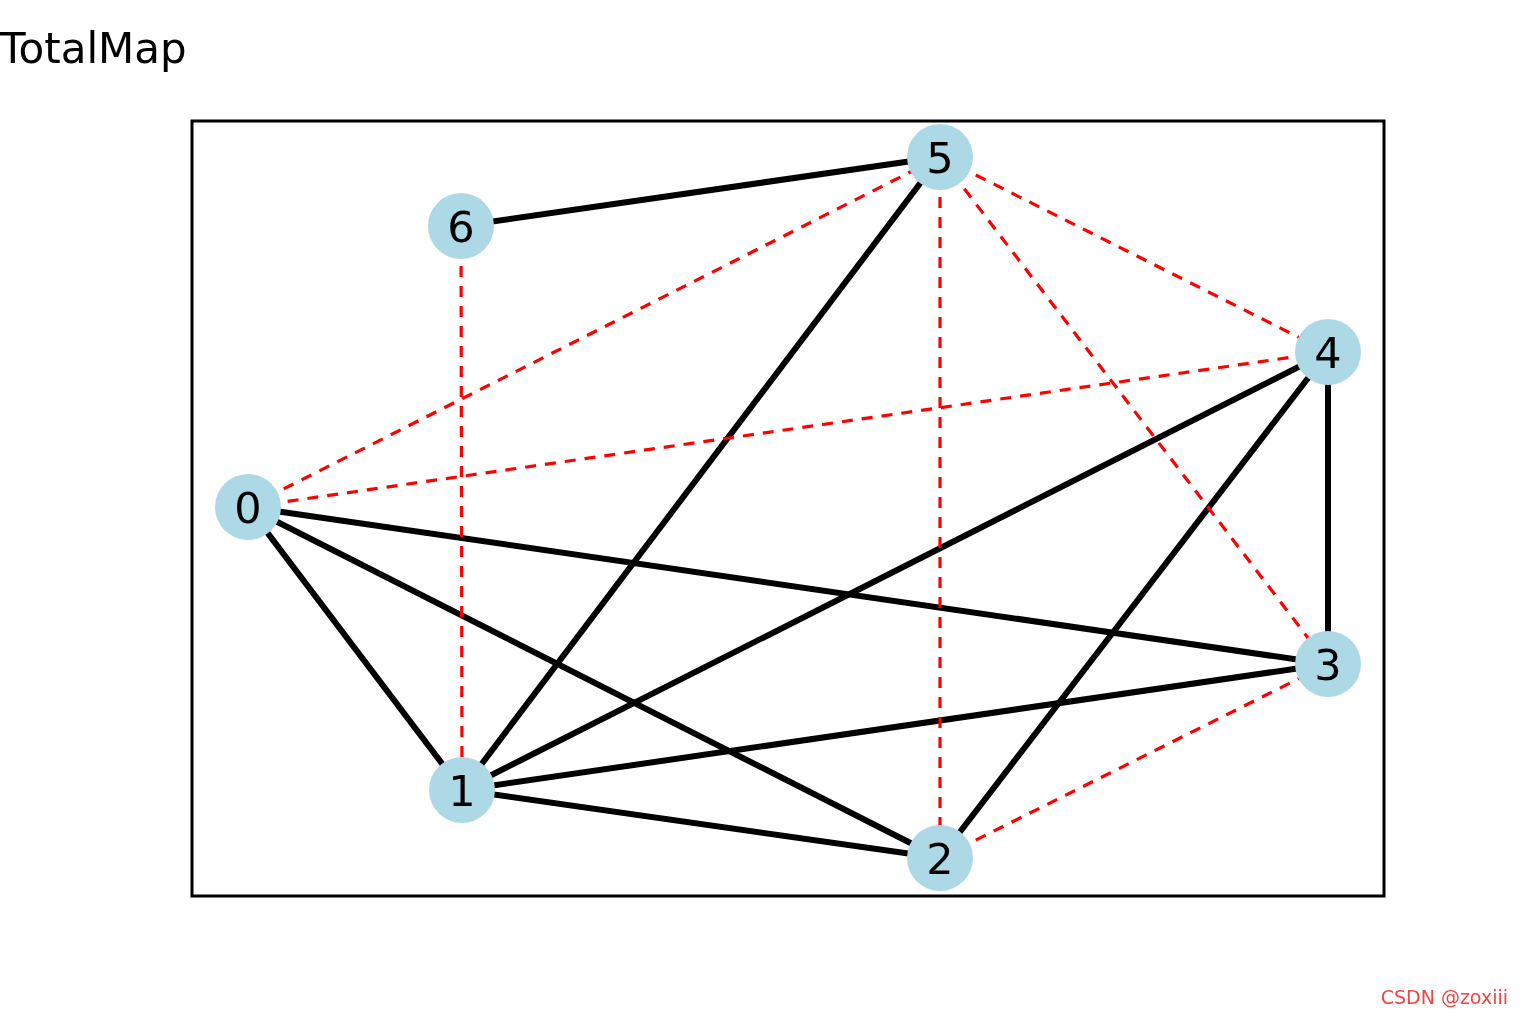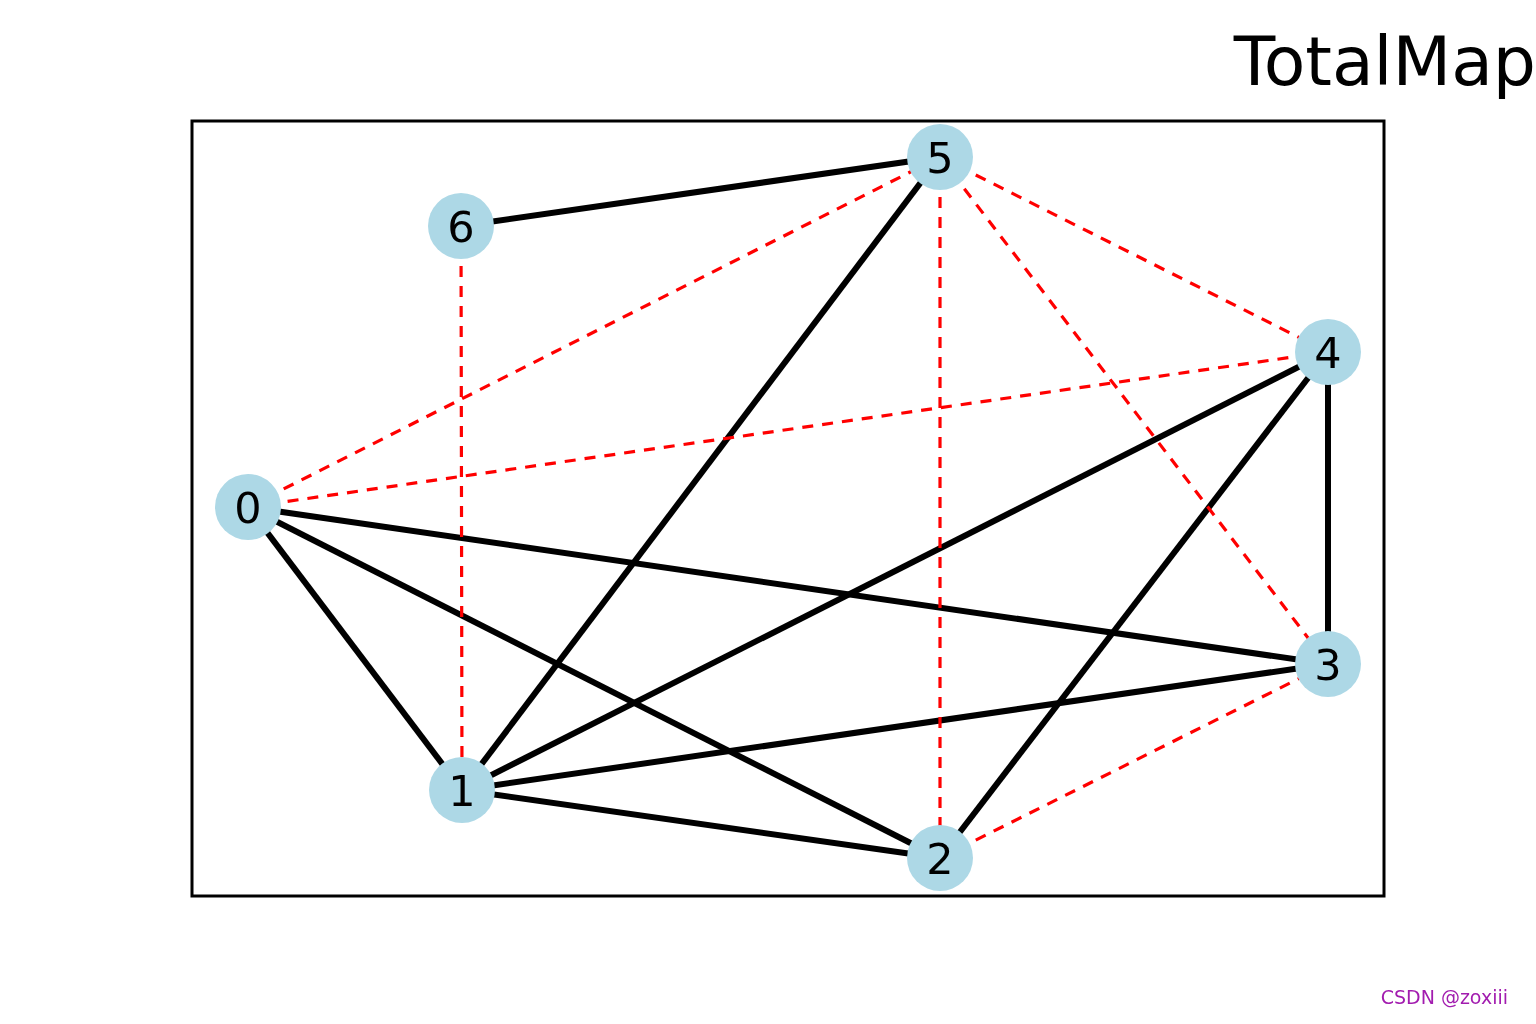--- a/index.html
+++ b/index.html
@@ -20,22 +20,22 @@
     top: 0;
     width: 1536px;
     height: 1024px;
     background: #ffffff;
   }
   #chart-title {
     position: absolute;
     left: 0;
     top: 28px;
     width: 1536px;
-    text-align: right;
-    font-size: 68px;
+    text-align: left;
+    font-size: 42px;
     font-weight: 400;
     color: #000000;
     letter-spacing: 0px;
     line-height: 1;
     font-family: "DejaVu Sans", sans-serif;
   }
   #graph-svg {
     position: absolute;
     left: 0;
     top: 0;
@@ -68,21 +68,21 @@
   .plot-border {
     fill: none;
     stroke: #000000;
     stroke-width: 3;
   }
   #watermark {
     position: absolute;
     right: 28px;
     bottom: 16px;
     font-size: 19px;
-    color: #a21caf;
+    color: #ef4444;
     font-family: "DejaVu Sans", sans-serif;
     white-space: nowrap;
   }
 </style>
 </head>
 <body>
 
 <div id="figure">
 
   <div id="chart-title">TotalMap</div>

